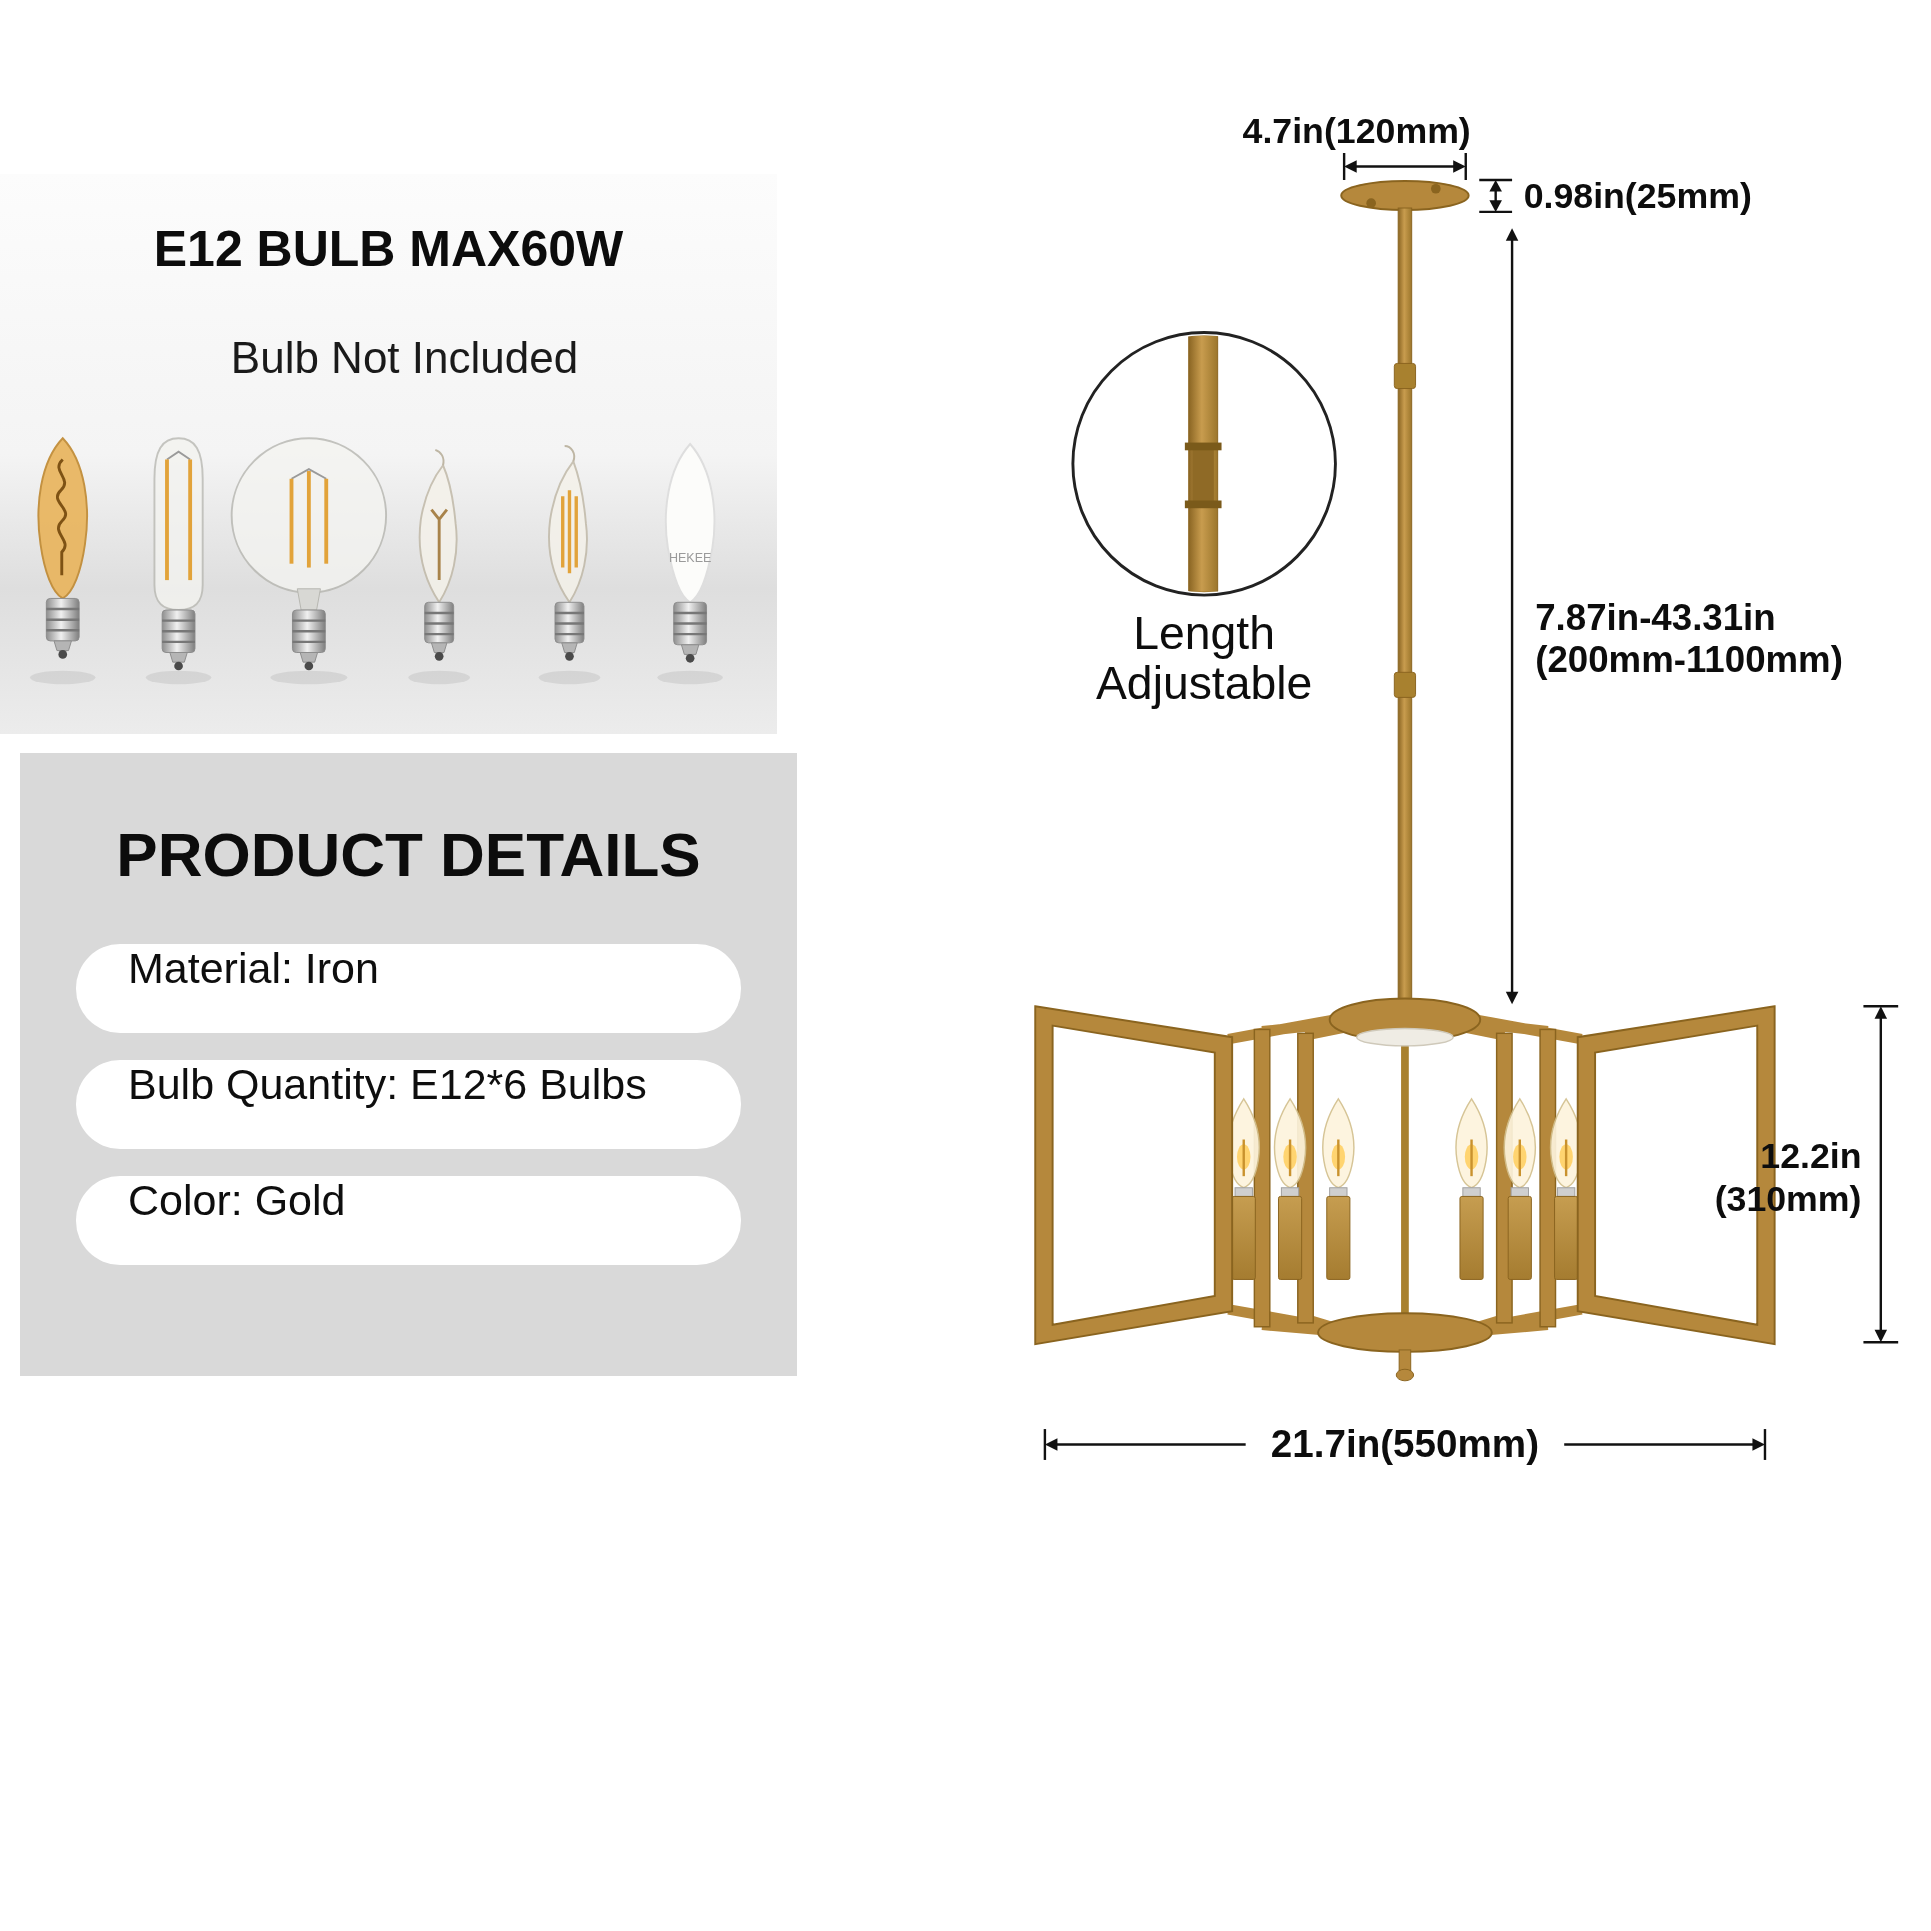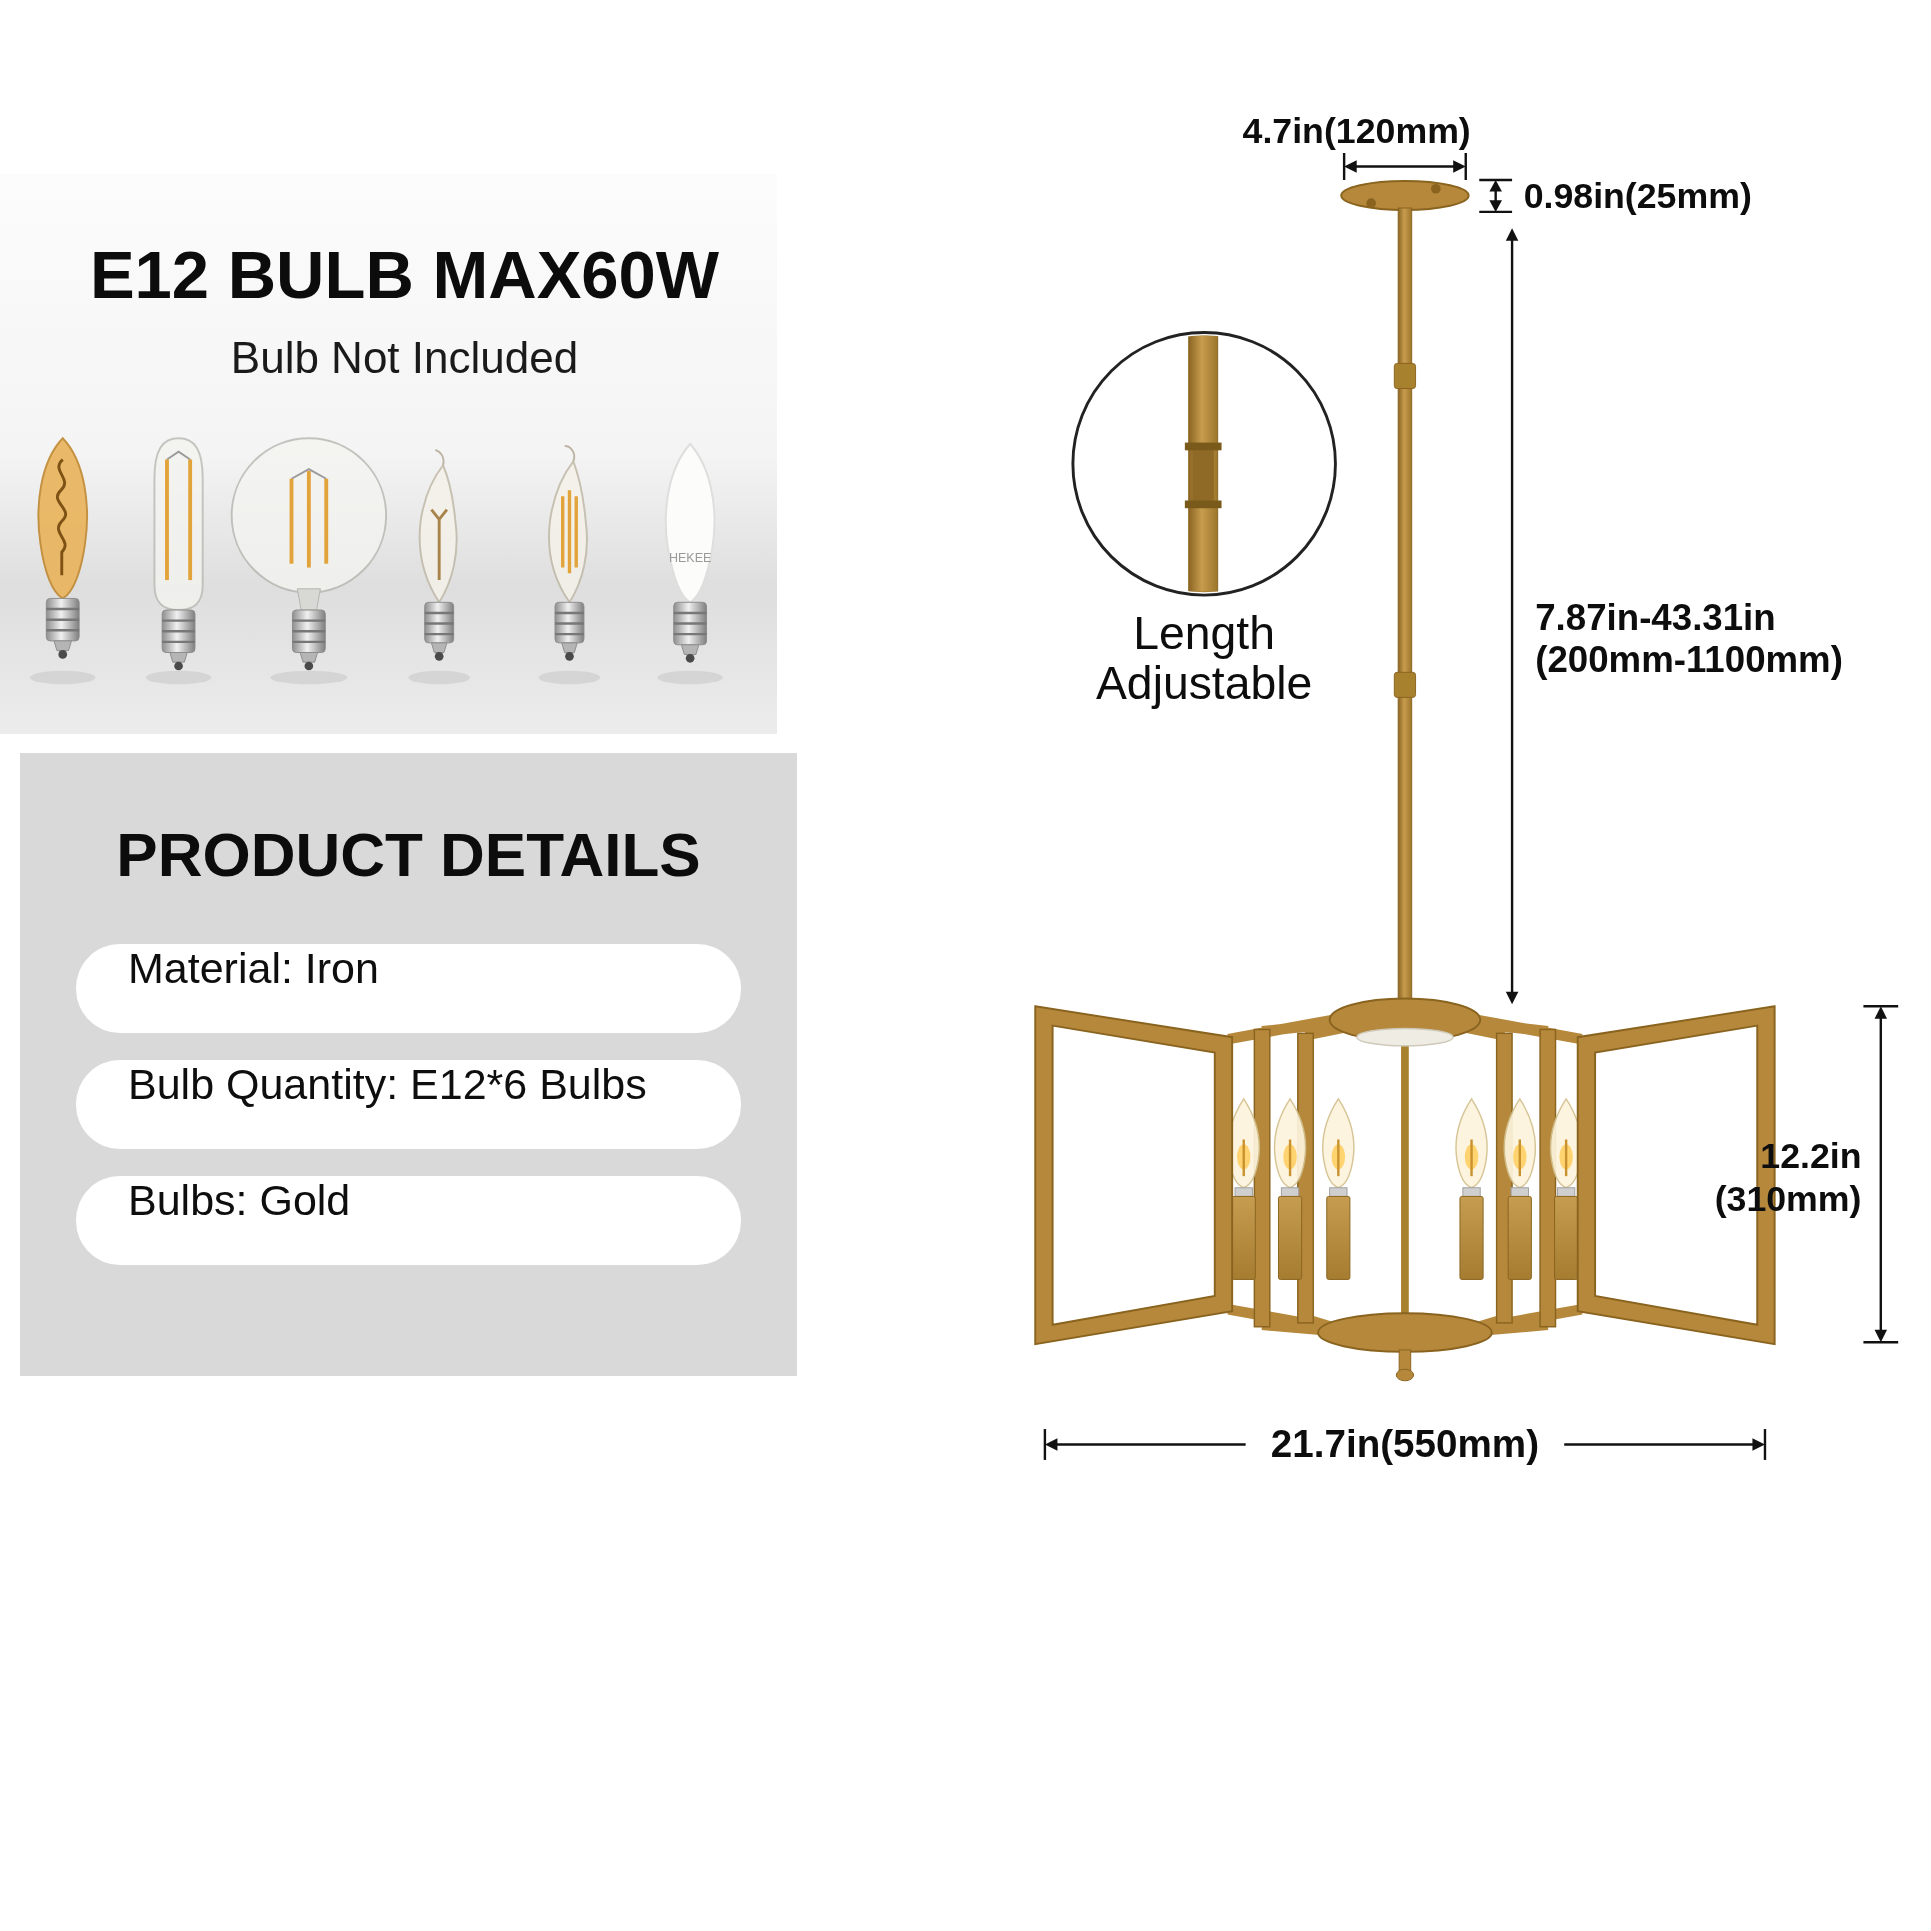--- a/index.html
+++ b/index.html
@@ -2,22 +2,22 @@
 <html><head>
 <meta charset="utf-8">
 <style>
   html,body{margin:0;padding:0;background:#fff;}
   .canvas{position:relative;width:1931px;height:1931px;background:#fff;overflow:hidden;
           font-family:"Liberation Sans", sans-serif;color:#111;}
 
   
   .bulb-panel{position:absolute;left:0;top:174px;width:777px;height:560px;
     background:linear-gradient(180deg,#fcfcfc 0%,#f4f4f4 50%,#dedede 74%,#ececec 100%);}
-  .bulb-title{margin:16px;position:absolute;top:46px;left:0;width:100%;text-align:center;
-    font-size:67px;font-weight:bold;letter-spacing:0px;color:#0c0c0c;}
+  .bulb-title{margin:0;position:absolute;top:46px;left:0;width:100%;text-align:center;
+    font-size:50px;font-weight:bold;letter-spacing:0px;color:#0c0c0c;}
   .bulb-subtitle{margin:16px;position:absolute;top:143px;left:0;width:100%;text-align:center;
     font-size:44px;font-weight:400;color:#1a1a1a;}
   .bulb-row{position:absolute;left:0;top:208px;width:777px;height:319px;}
 
   
   .details-panel{position:absolute;left:0;top:753px;width:777px;height:623px;background:#d9d9d9;margin-left:20px;}
   .details-title{margin:0;position:absolute;top:66px;left:0;width:100%;text-align:center;
     font-size:62px;font-weight:bold;color:#0c0c0c;}
   .pill-stack{position:absolute;top:191px;left:56px;width:665px;display:flex;
     flex-direction:column;gap:27px;}
@@ -124,21 +124,21 @@
   <section class="details-panel">
     <h2 class="details-title">PRODUCT DETAILS</h2>
     <div class="pill-stack">
       <div class="pill">
         <span>Material: Iron</span>
       </div>
       <div class="pill">
         <span>Bulb Quantity: E12*6 Bulbs</span>
       </div>
       <div class="pill">
-        <span>Bulbs: Gold</span>
+        <span>Color: Gold</span>
       </div>
     </div>
   </section>
 
   <svg class="diagram" viewBox="0 0 1180 1520">
     <defs>
       <linearGradient id="rodGrad" x1="0" y1="0" x2="1" y2="0">
         <stop offset="0" stop-color="#8a6523"></stop>
           <stop offset="0.45" stop-color="#c89c4e"></stop>
         <stop offset="1" stop-color="#9c762c"></stop>

